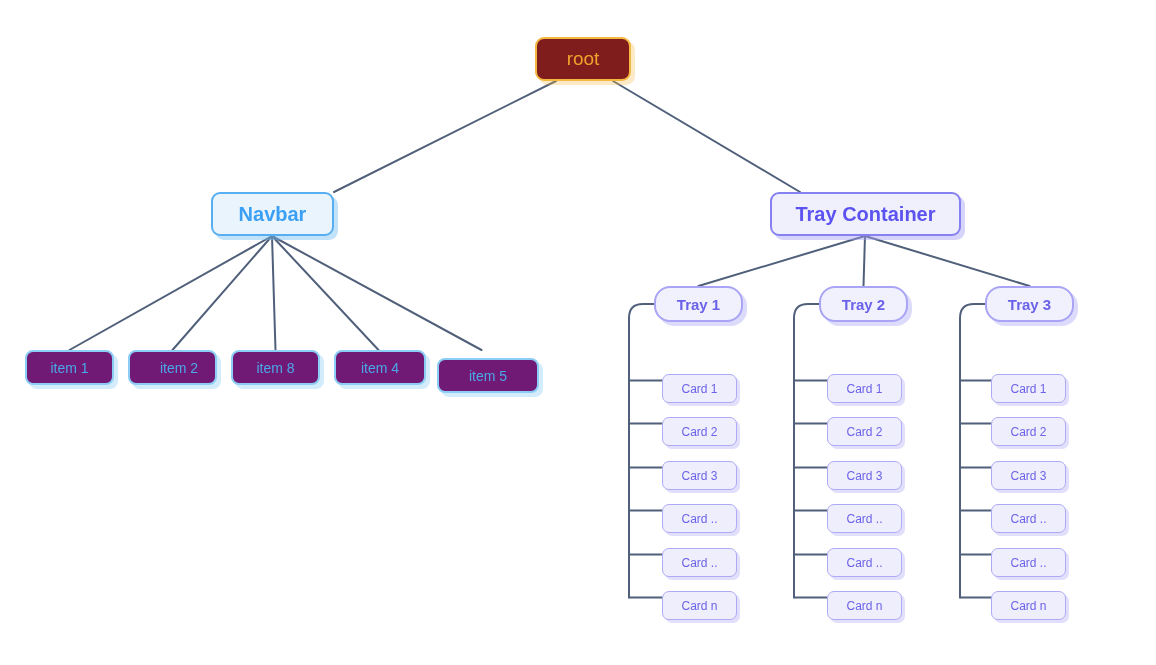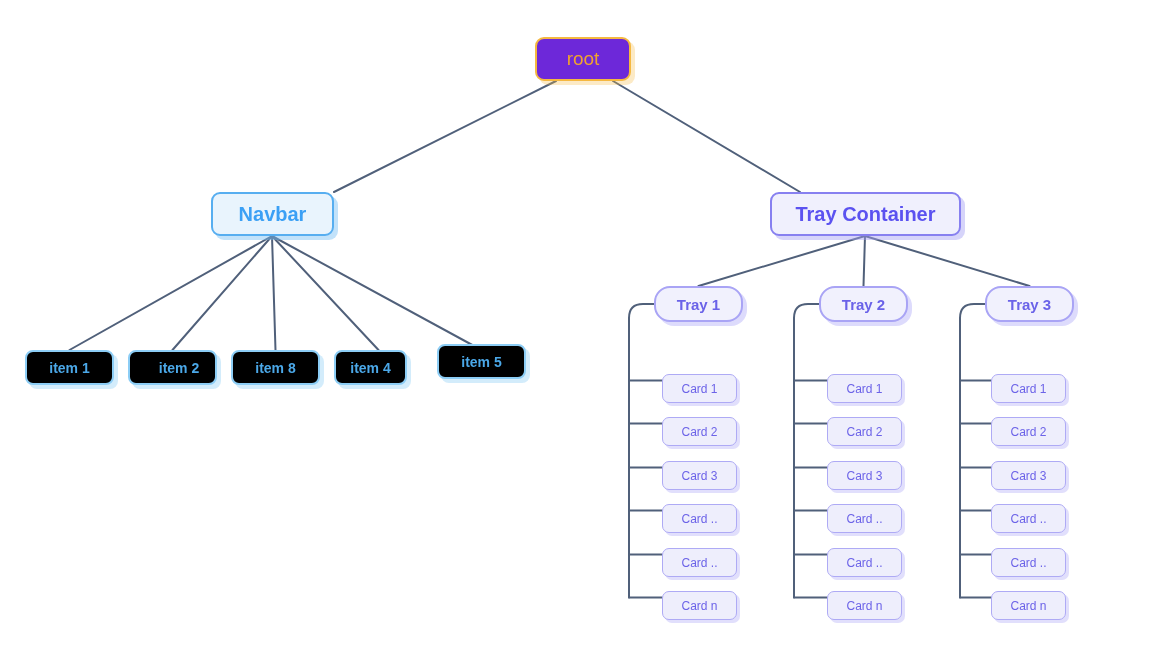--- a/index.html
+++ b/index.html
@@ -33,21 +33,21 @@
     display: flex;
     align-items: center;
     justify-content: center;
     border-style: solid;
     white-space: nowrap;
     user-select: none;
   }
 
   
   .n-root {
-    background: #6d28d9;
+    background: #7f1d1d;
     border-color: #f5b841;
     border-width: 2px;
     border-radius: 9px;
     color: #f0a22e;
     font-size: 19px;
     font-weight: 400;
     box-shadow: 4px 4px 0 0 rgba(245,184,65,0.30);
   }
 
   
@@ -57,27 +57,27 @@
     border-width: 2px;
     border-radius: 9px;
     color: #3ba0f5;
     font-size: 20px;
     font-weight: bold;
     box-shadow: 4px 4px 0 0 rgba(120,190,245,0.45);
   }
 
   
   .n-item {
-    background: #000000;
+    background: #701a75;
     border-color: #8ccdf5;
     border-width: 2px;
     border-radius: 8px;
     color: #4ba8e8;
     font-size: 14px;
-    font-weight: 700;
+    font-weight: 400;
     box-shadow: 4px 4px 0 0 rgba(150,210,245,0.42);
     align-items: center;
   }
 
   
   .n-traycontainer {
     background: #f0f0fd;
     border-color: #8780f0;
     border-width: 2px;
     border-radius: 9px;
@@ -166,24 +166,24 @@
   <div id="dyn">
       <div class="node n-item" style="left: 25px; top: 350px; width: 89px; height: 35px;">
         <span>item 1</span>
       </div>
       <div class="node n-item" style="left: 128px; top: 350px; width: 89px; height: 35px; padding-left: 13px;">
         <span>item 2</span>
       </div>
       <div class="node n-item" style="left: 231px; top: 350px; width: 89px; height: 35px;">
         <span>item 8</span>
       </div>
-      <div class="node n-item" style="left: 334px; top: 350px; width: 73px; height: 35px;">
+      <div class="node n-item" style="left: 334px; top: 350px; width: 92px; height: 35px;">
         <span>item 4</span>
       </div>
-      <div class="node n-item" style="left: 437px; top: 344px; width: 89px; height: 35px;">
+      <div class="node n-item" style="left: 437px; top: 358px; width: 102px; height: 35px;">
         <span>item 5</span>
       </div>
       <div class="node n-tray" style="left: 654px; top: 286px; width: 89px; height: 36px;">
         <span>Tray 1</span>
       </div>
       <div class="node n-card" style="left: 662px; top: 366px; width: 75px; height: 29px;">
         <span>Card 1</span>
       </div>
       <div class="node n-card" style="left: 662px; top: 409px; width: 75px; height: 29px;">
         <span>Card 2</span>

